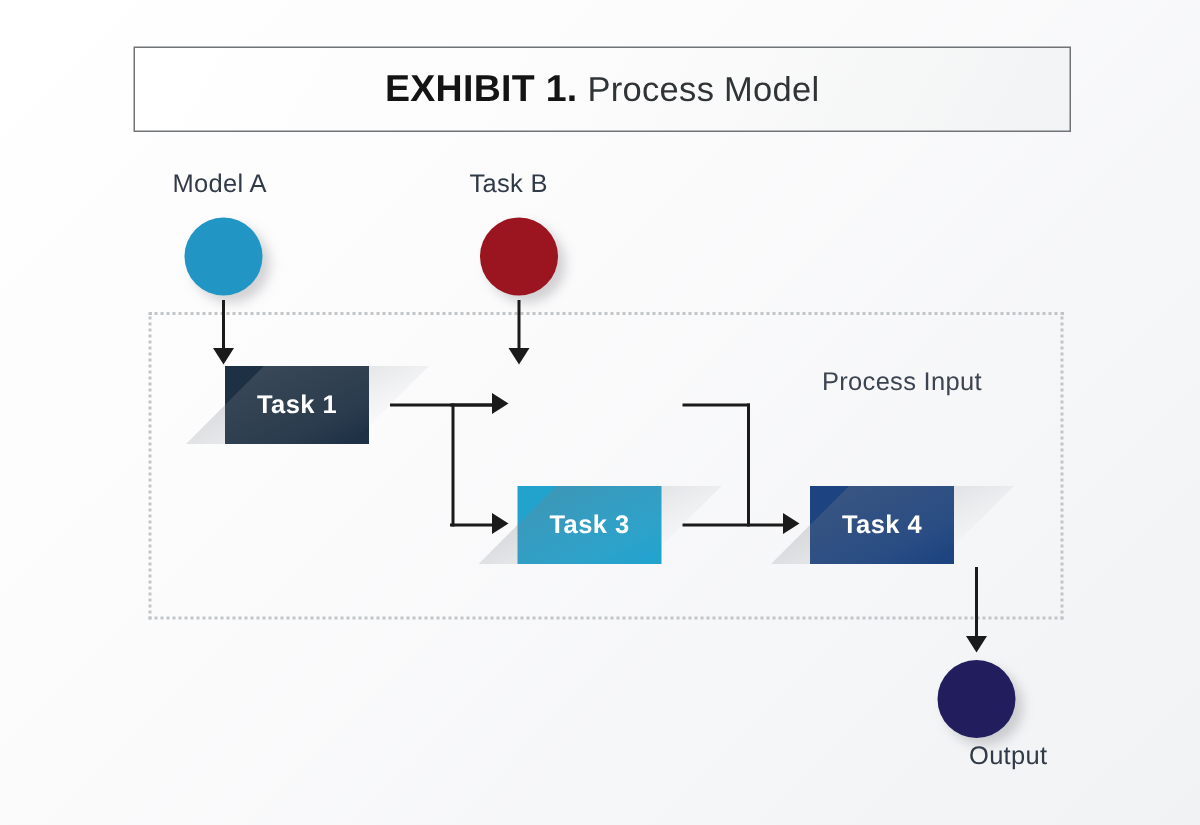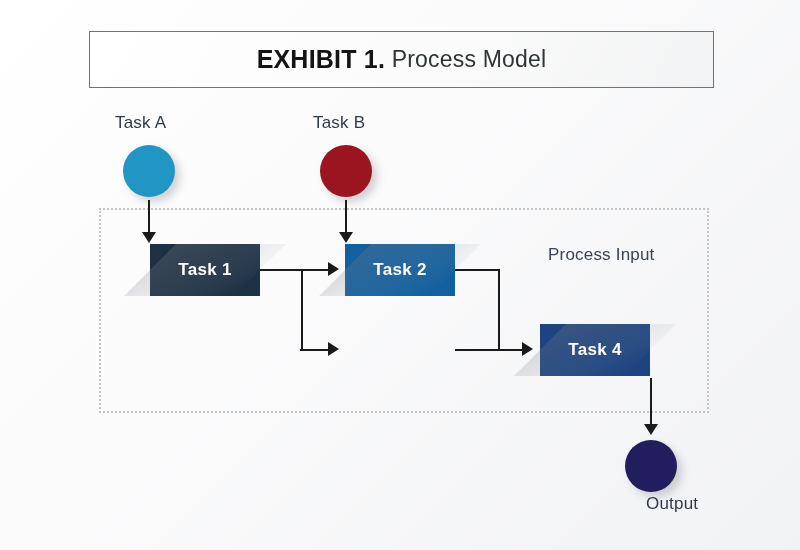--- a/index.html
+++ b/index.html
@@ -102,21 +102,21 @@
     letter-spacing: 0.2px;
     white-space: nowrap;
   }
   .label-input-a { left: 115px; top: 113px; }
   .label-input-b { left: 313px; top: 113px; }
   .label-output  { left: 646px; top: 494px; }
 
   
   .task-box {
     position: absolute;
-    width: 110px;
+    width: 96px;
     height: 52px;
     display: flex;
     align-items: center;
     justify-content: center;
     color: #ffffff;
     font-size: 17px;
     font-weight: bold;
     letter-spacing: 0.3px;
     z-index: 3;
   }
@@ -190,37 +190,37 @@
 
 <div id="stage">
 
   <div class="title-box">
     <span class="title-strong">EXHIBIT 1.</span><span class="title-light"> Process Model</span>
   </div>
 
   <div class="process-zone"></div>
   <div class="zone-label">Process Input</div>
 
-  <div class="node-label label-input-a">Task A</div>
+  <div class="node-label label-input-a">Model A</div>
   <div class="node-circle circle-input-a"></div>
 
   <div class="node-label label-input-b">Task B</div>
   <div class="node-circle circle-input-b"></div>
 
   <div class="conn conn-v c-a-v"></div>
   <div class="arrow-down c-a-head"></div>
 
   <div class="conn conn-v c-b-v"></div>
   <div class="arrow-down c-b-head"></div>
 
   <div class="task-box task-1">
     <span>Task 1</span>
   </div>
-  <div class="task-box task-2">
-    <span>Task 2</span>
+  <div class="task-box task-3">
+    <span>Task 3</span>
   </div>
   <div class="task-box task-4">
     <span>Task 4</span>
   </div>
 
   <div class="conn conn-h c-t1-h"></div>
   <div class="conn conn-v c-split-v"></div>
   <div class="conn conn-h c-t2-h"></div>
   <div class="arrow-right c-t2-head"></div>
   <div class="conn conn-h c-t3-h"></div>

